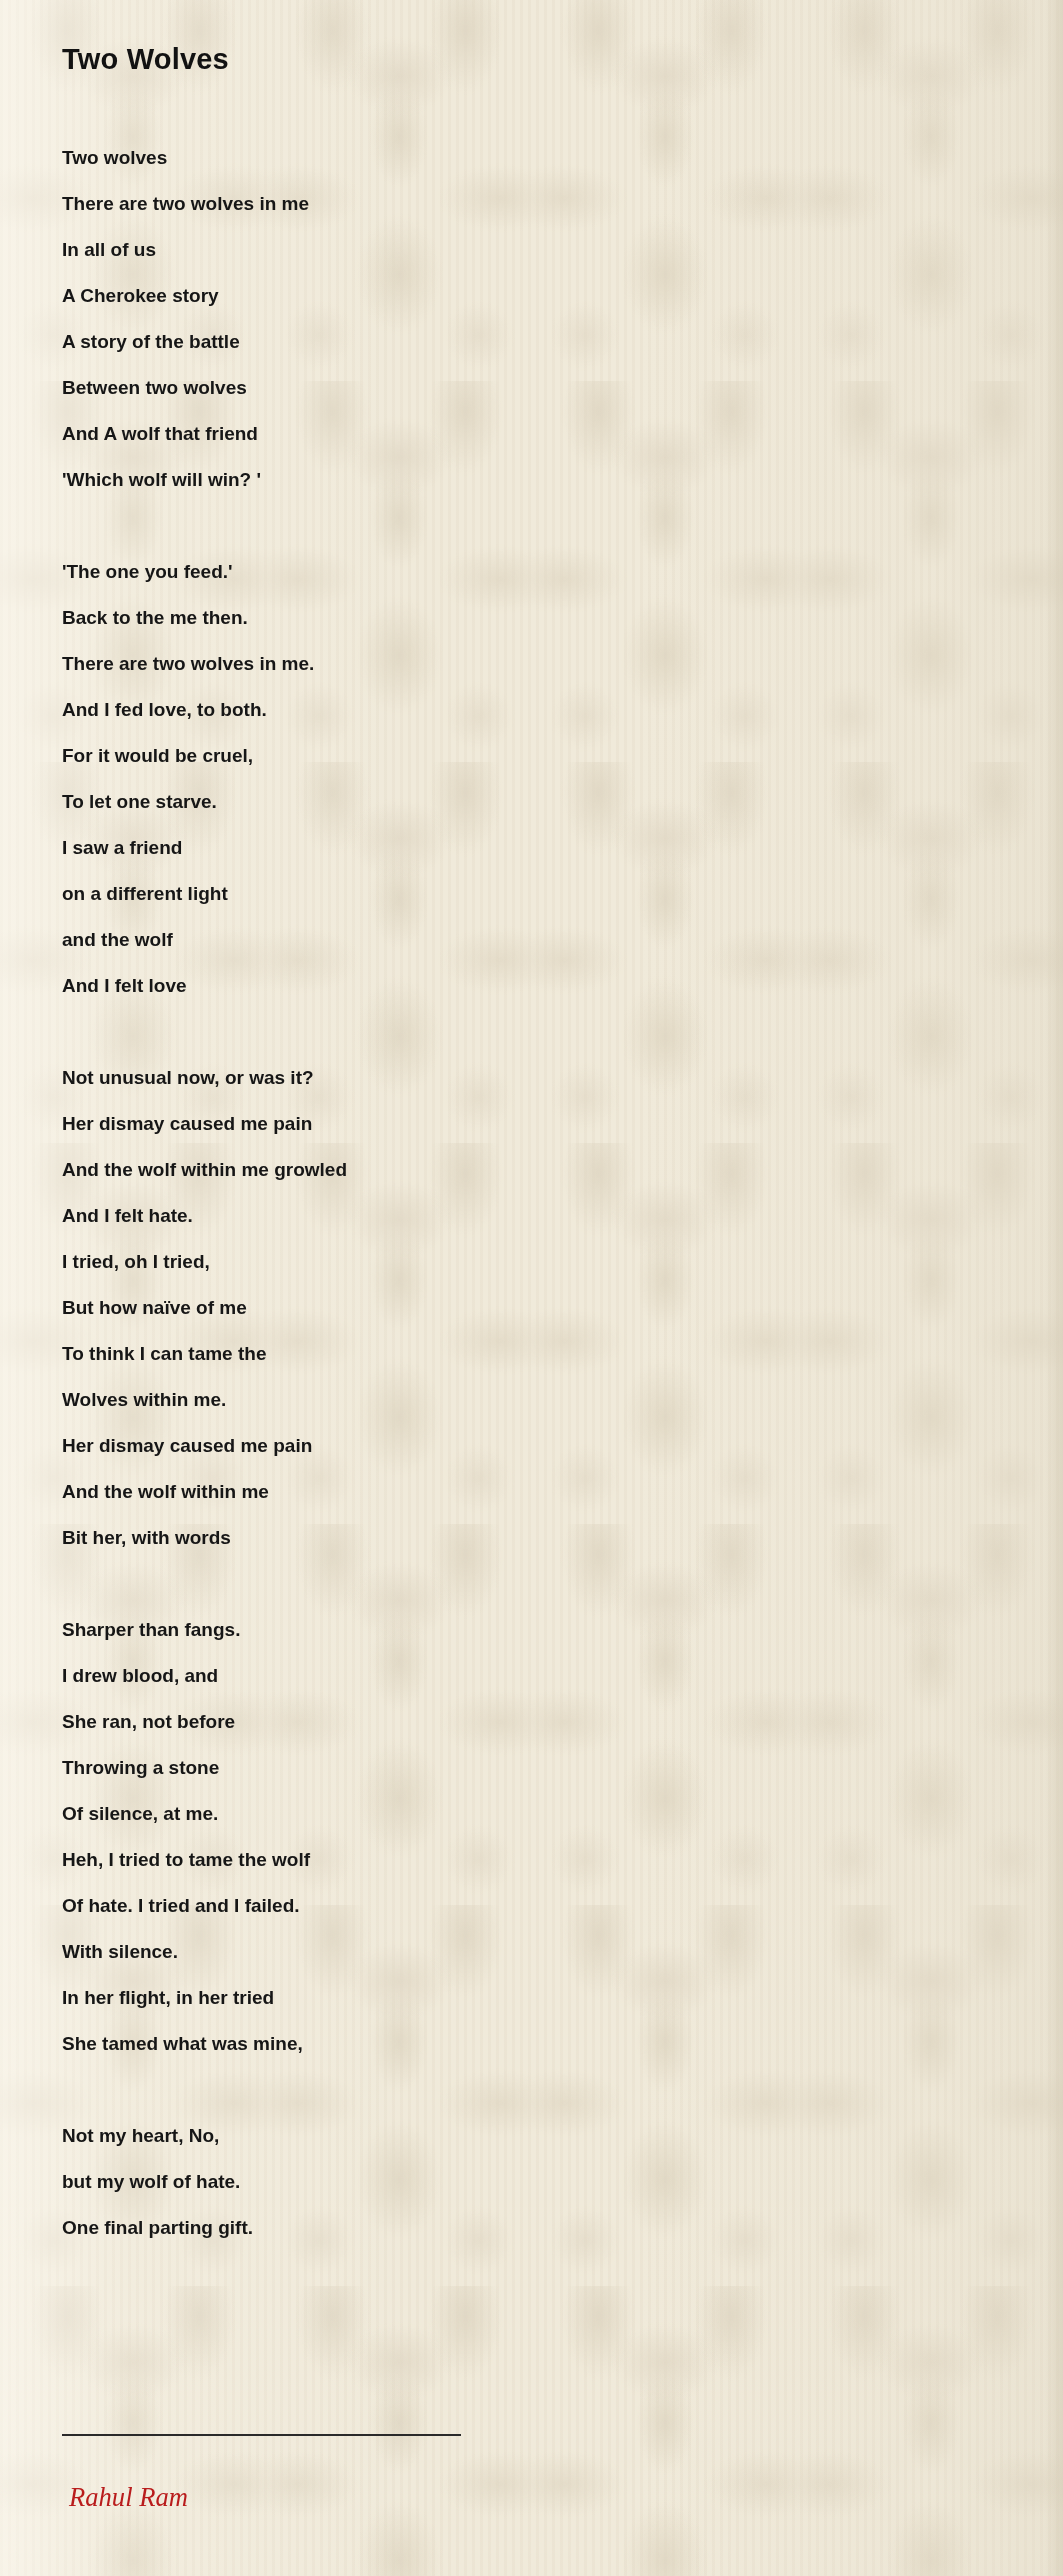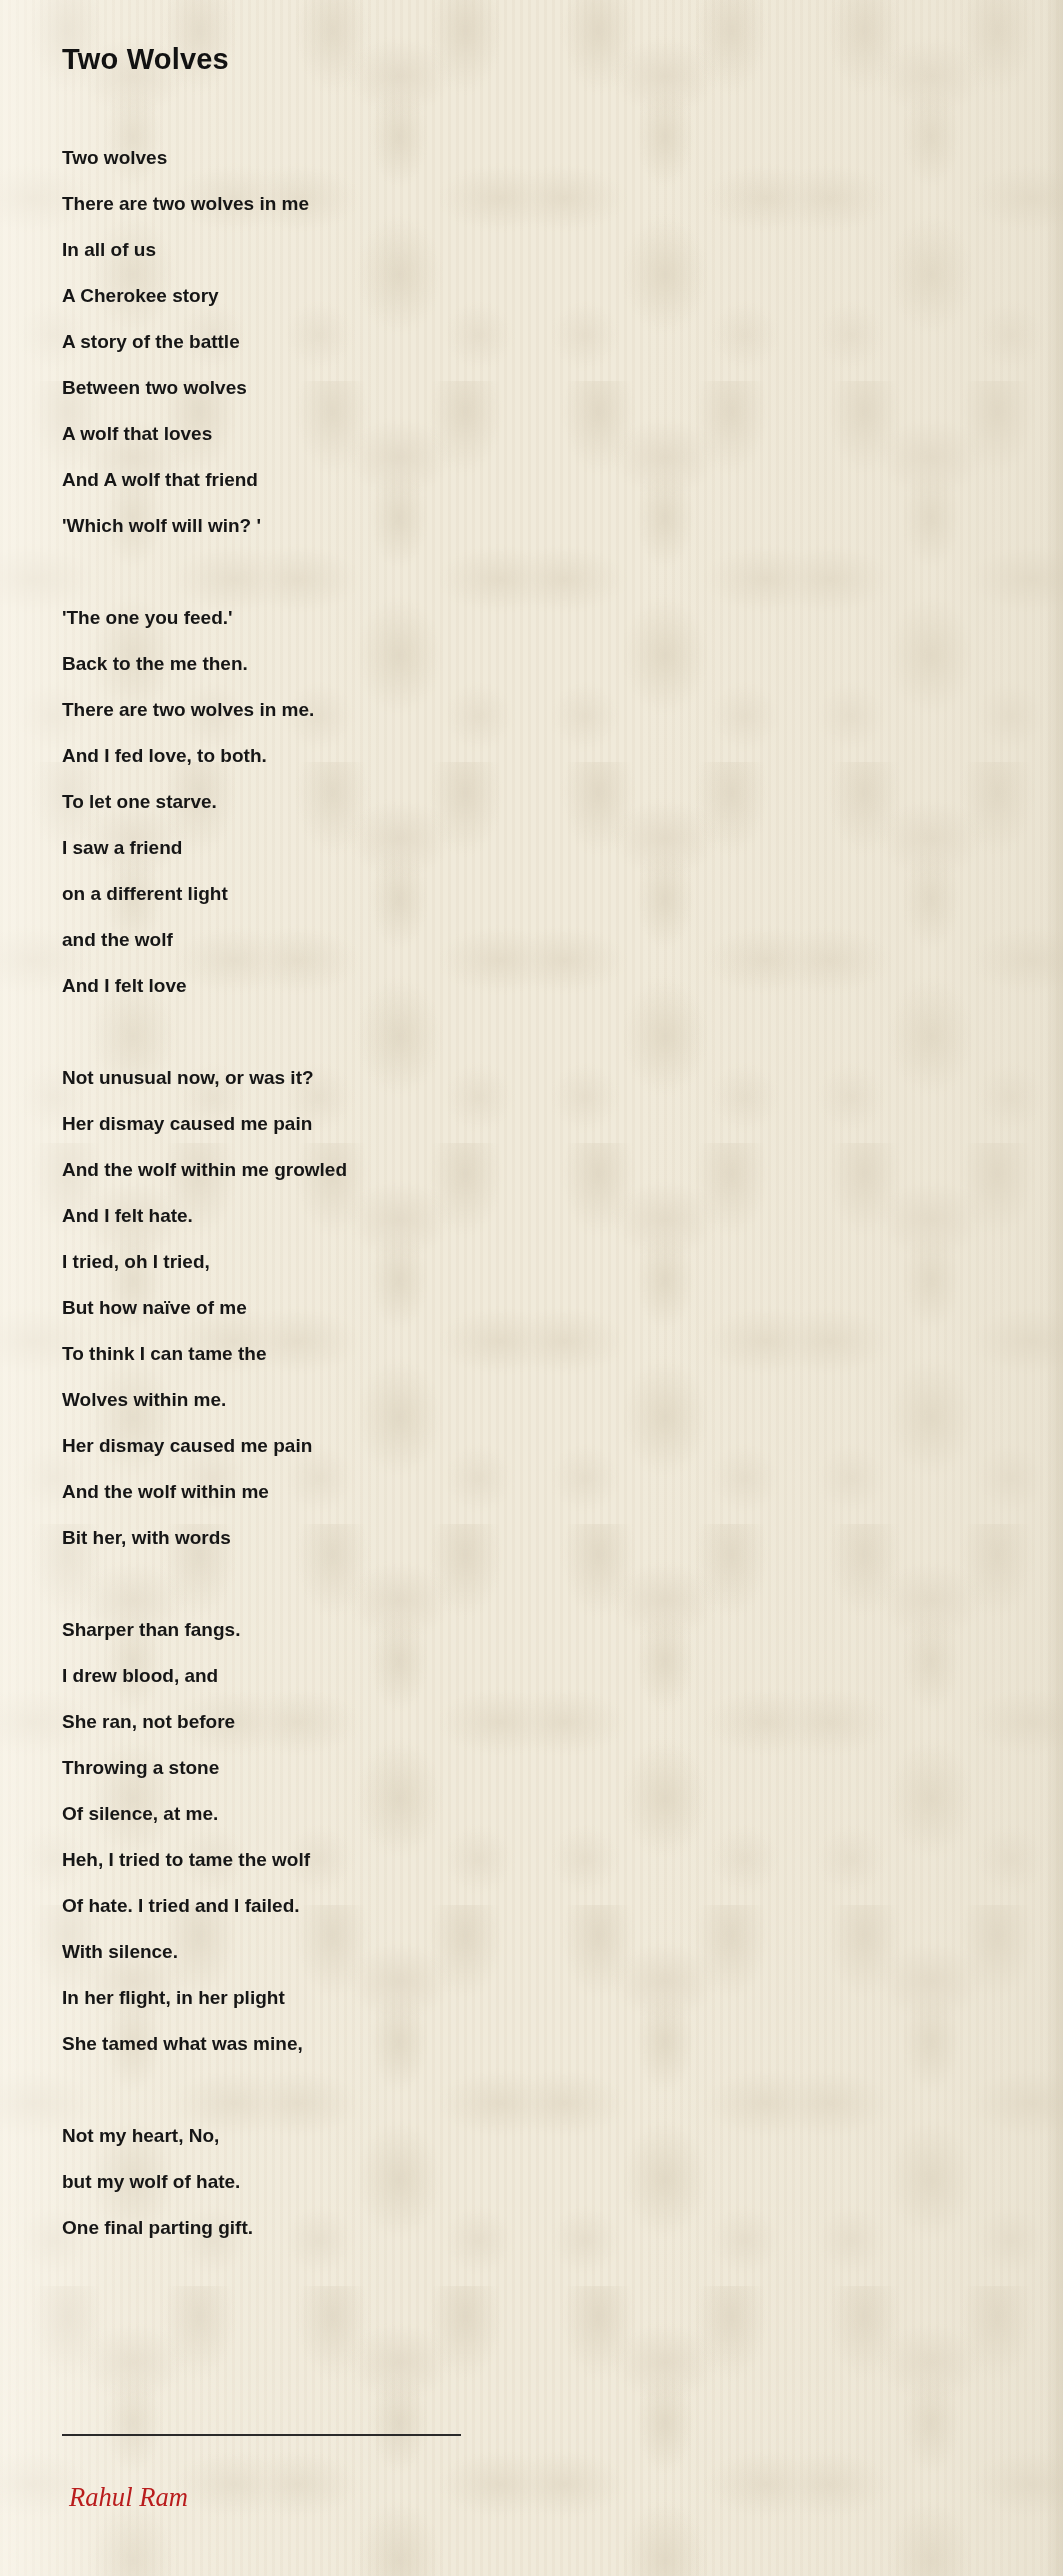--- a/index.html
+++ b/index.html
@@ -143,29 +143,29 @@
     <div class="poem-title">Two Wolves</div>
 
     <div class="poem-body">
         <div class="stanza">
           <div class="poem-line">Two wolves</div>
           <div class="poem-line">There are two wolves in me</div>
           <div class="poem-line">In all of us</div>
           <div class="poem-line">A Cherokee story</div>
           <div class="poem-line">A story of the battle</div>
           <div class="poem-line">Between two wolves</div>
-          <div class="poem-line">A wolf that loves</div>
           <div class="poem-line">And A wolf that friend</div>
           <div class="poem-line">'Which wolf will win? '</div>
         </div>
         <div class="stanza">
           <div class="poem-line">'The one you feed.'</div>
           <div class="poem-line">Back to the me then.</div>
           <div class="poem-line">There are two wolves in me.</div>
           <div class="poem-line">And I fed love, to both.</div>
+          <div class="poem-line">For it would be cruel,</div>
           <div class="poem-line">To let one starve.</div>
           <div class="poem-line">I saw a friend</div>
           <div class="poem-line">on a different light</div>
           <div class="poem-line">and the wolf</div>
           <div class="poem-line">And I felt love</div>
         </div>
         <div class="stanza">
           <div class="poem-line">Not unusual now, or was it?</div>
           <div class="poem-line">Her dismay caused me pain</div>
           <div class="poem-line">And the wolf within me growled</div>
@@ -180,21 +180,21 @@
         </div>
         <div class="stanza">
           <div class="poem-line">Sharper than fangs.</div>
           <div class="poem-line">I drew blood, and</div>
           <div class="poem-line">She ran, not before</div>
           <div class="poem-line">Throwing a stone</div>
           <div class="poem-line">Of silence, at me.</div>
           <div class="poem-line">Heh, I tried to tame the wolf</div>
           <div class="poem-line">Of hate. I tried and I failed.</div>
           <div class="poem-line">With silence.</div>
-          <div class="poem-line">In her flight, in her plight</div>
+          <div class="poem-line">In her flight, in her tried</div>
           <div class="poem-line">She tamed what was mine,</div>
         </div>
         <div class="stanza">
           <div class="poem-line">Not my heart, No,</div>
           <div class="poem-line">but my wolf of hate.</div>
           <div class="poem-line">One final parting gift.</div>
         </div>
       </div>
 
     <div class="divider-rule"></div>

